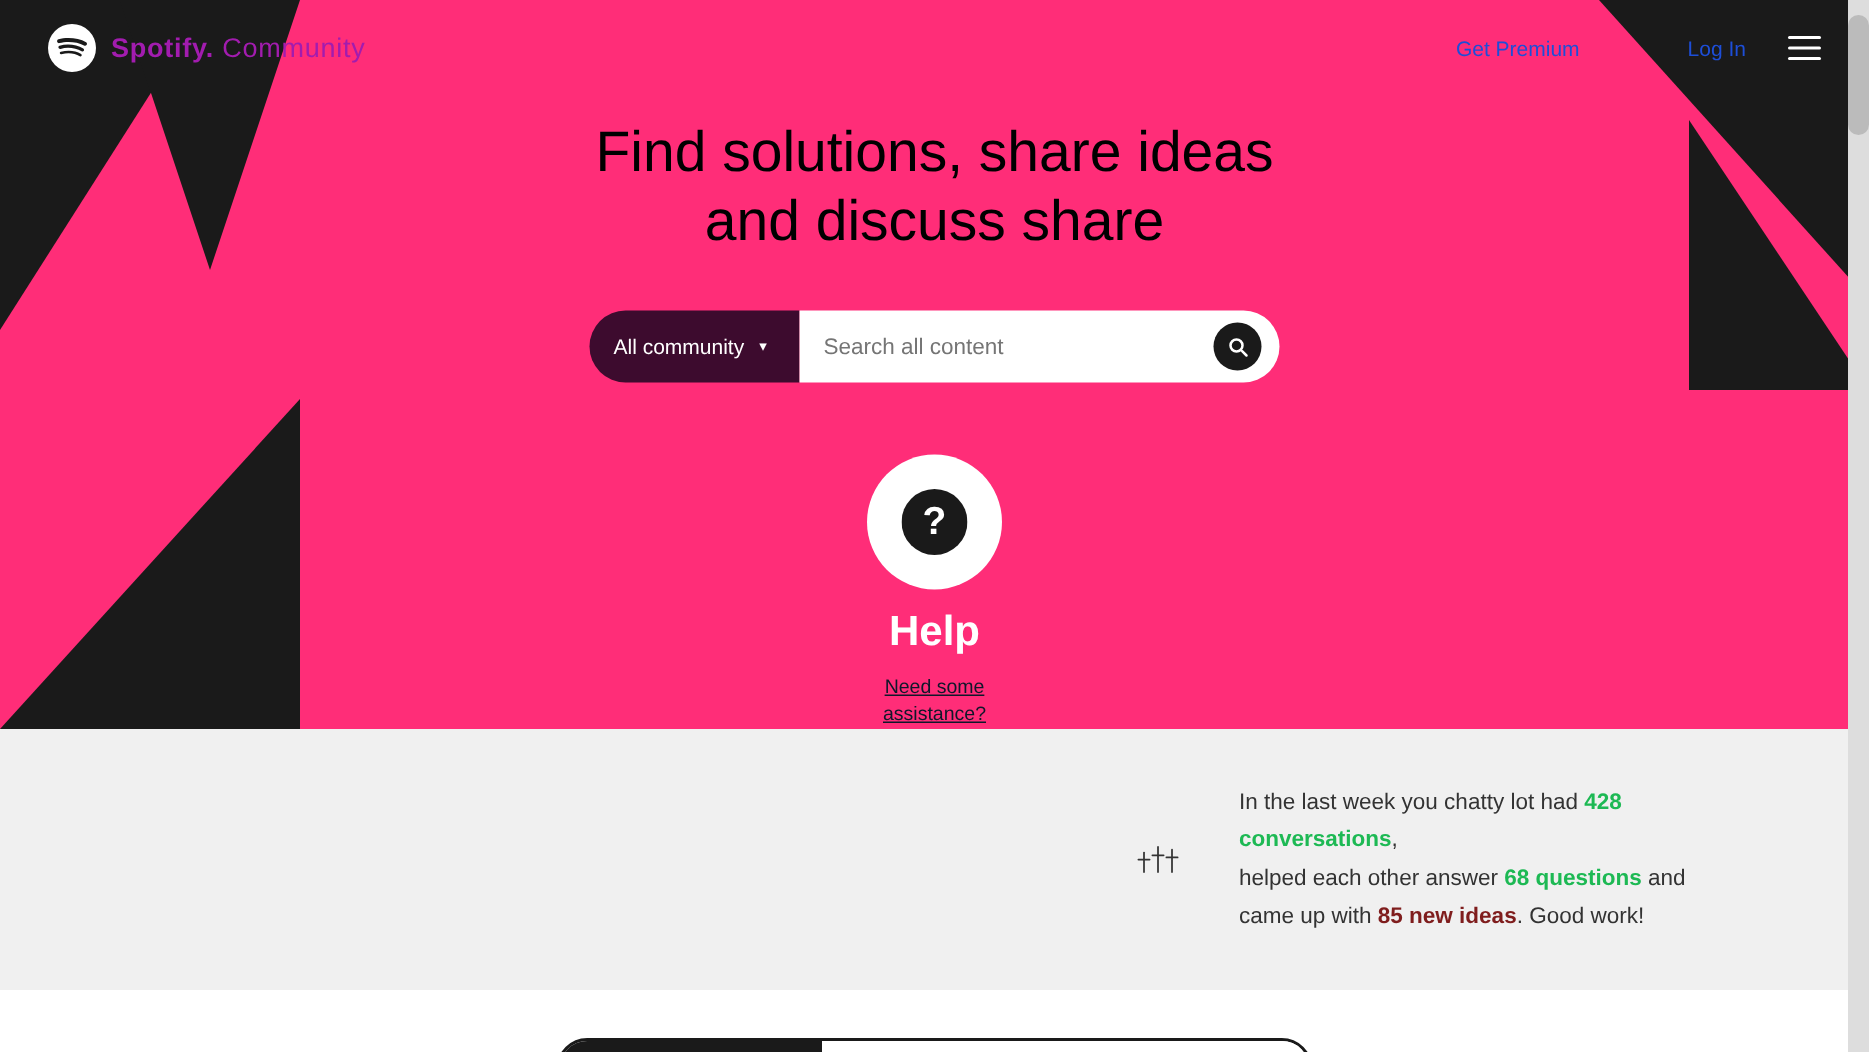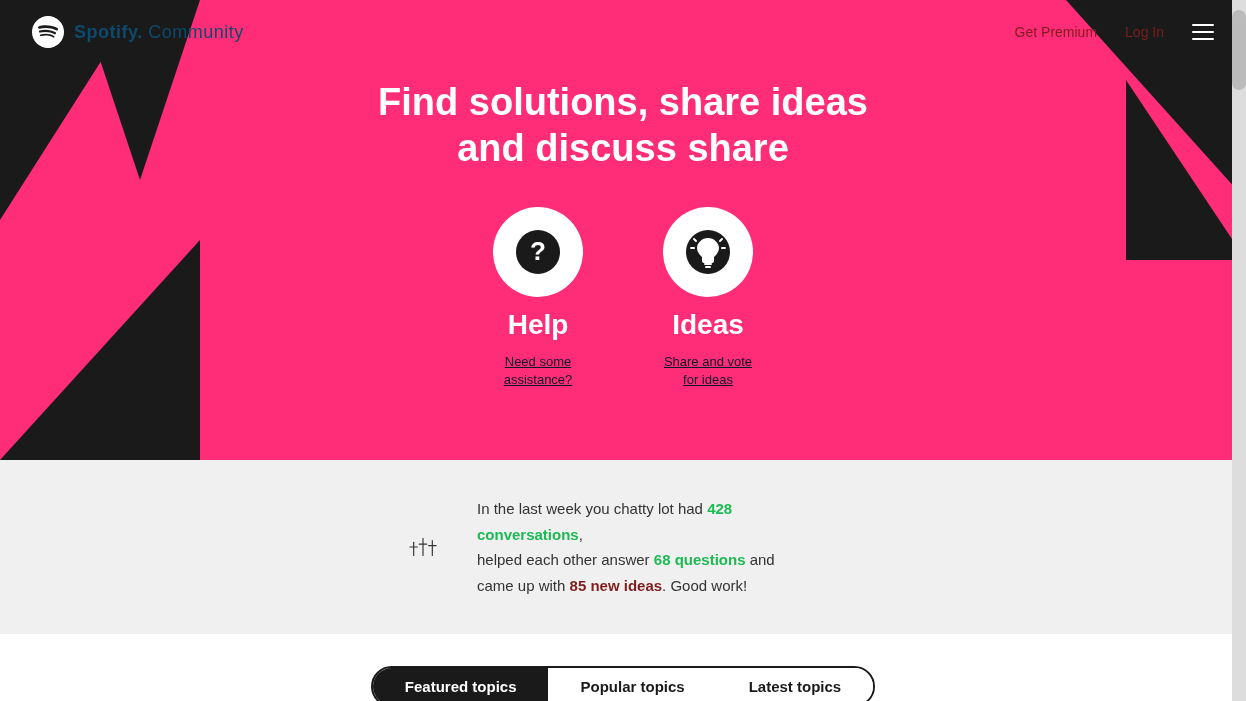--- a/index.html
+++ b/index.html
@@ -16,39 +16,40 @@
     }
     .navbar-logo {
       display: flex;
       align-items: center;
       gap: 10px;
     }
     .spotify-logo {
       width: 32px; height: 32px;
     }
     .navbar-brand-text {
-      color: #0c4a6e;
+      color: #a21caf;
       font-size: 18px;
       font-weight: 400;
       letter-spacing: 0.5px;
     }
     .navbar-brand-text strong {
       font-weight: 700;
     }
     .navbar-right {
       margin-left: auto;
       display: flex;
       align-items: center;
       gap: 28px;
     }
     .nav-link {
-      color: #7f1d1d;
+      color: #1d4ed8;
       font-size: 14px;
       text-decoration: none;
       cursor: pointer;
+      margin-left: 44px;
     }
     .hamburger {
       display: flex;
       flex-direction: column;
       gap: 5px;
       cursor: pointer;
     }
     .hamburger span {
       display: block;
       width: 22px;
@@ -108,23 +109,23 @@
     .spike-left {
       position: absolute;
       top: 0; left: 80px;
       width: 0; height: 0;
       border-style: solid;
       border-width: 180px 60px 0 60px;
       border-color: #1a1a1a transparent transparent transparent;
     }
 
     .hero-title {
-      color: #ffffff;
+      color: #000000;
       font-size: 38px;
-      font-weight: 700;
+      font-weight: 400;
       text-align: center;
       line-height: 1.2;
       margin-bottom: 36px;
       position: relative;
       z-index: 2;
     }
 
     
     .search-bar {
       display: flex;
@@ -229,21 +230,21 @@
       line-height: 1.4;
       max-width: 120px;
       text-decoration: underline;
     }
 
     
     .stats-section {
       background: #f0f0f0;
       display: flex;
       align-items: center;
-      justify-content: center;
+      justify-content: flex-end;
       gap: 40px;
       padding: 36px 60px;
     }
     .stats-icon {
       display: flex;
       align-items: center;
       gap: 8px;
     }
     .stats-icon svg {
       width: 28px; height: 28px;
@@ -337,53 +338,49 @@
   <div class="spike-left"></div>
   <div class="triangle-left-bottom"></div>
   <div class="triangle-right-top"></div>
   <div class="triangle-right-mid"></div>
 
   <h1 class="hero-title">
     <span>Find solutions, share ideas</span><br>
     <span>and discuss share</span>
   </h1>
 
+  <div class="search-bar">
+    <div class="search-dropdown">
+      <span>All community</span>
+      <span class="chevron">▾</span>
+    </div>
+    <div class="search-input-wrap">
+      <input type="text" placeholder="Search all content" style="">
+      <div class="search-icon-btn">
+        <svg viewBox="0 0 24 24">
+            <path d="M21 21l-4.35-4.35M17 11A6 6 0 1 1 5 11a6 6 0 0 1 12 0z" stroke="white" stroke-width="2.5" fill="none" stroke-linecap="round"></path>
+          </svg>
+      </div>
+    </div>
+  </div>
 
   <div class="icons-row">
 
     <div class="icon-card">
       <div class="icon-circle">
         <svg viewBox="0 0 44 44" fill="none" xmlns="http://www.w3.org/2000/svg">
           <circle cx="22" cy="22" r="22" fill="#1a1a1a"></circle>
           <text x="22" y="30" text-anchor="middle" fill="white" font-size="26" font-weight="700" font-family="Arial">?</text>
         </svg>
       </div>
       <div class="icon-label">Help</div>
       <div class="icon-desc">Need some<br>assistance?</div>
     </div>
 
 
-    <div class="icon-card">
-      <div class="icon-circle">
-        <svg viewBox="0 0 44 44" fill="none" xmlns="http://www.w3.org/2000/svg">
-          <circle cx="22" cy="22" r="22" fill="#1a1a1a"></circle>
-
-          <path d="M22 8 C16 8 11 13 11 18 C11 22 14 25 16 27 L16 31 Q16 33 18 33 L26 33 Q28 33 28 31 L28 27 C30 25 33 22 33 18 C33 13 28 8 22 8 Z" fill="white"></path>
-          <rect x="18" y="33" width="8" height="2" rx="1" fill="white"></rect>
-          <rect x="19" y="36" width="6" height="2" rx="1" fill="white"></rect>
-
-          <line x1="5" y1="18" x2="8" y2="18" stroke="white" stroke-width="2" stroke-linecap="round"></line>
-          <line x1="36" y1="18" x2="39" y2="18" stroke="white" stroke-width="2" stroke-linecap="round"></line>
-          <line x1="8" y1="9" x2="10" y2="11" stroke="white" stroke-width="2" stroke-linecap="round"></line>
-          <line x1="36" y1="9" x2="34" y2="11" stroke="white" stroke-width="2" stroke-linecap="round"></line>
-        </svg>
-      </div>
-      <div class="icon-label">Ideas</div>
-      <div class="icon-desc">Share and vote<br>for ideas</div>
-    </div>
   </div>
 </section>
 
 <section class="stats-section">
 
   <div class="stats-icon">
     <svg viewBox="0 0 60 40" xmlns="http://www.w3.org/2000/svg" fill="none">
       <line x1="10" y1="10" x2="10" y2="38" stroke="#333" stroke-width="2.5" stroke-linecap="round"></line>
       <line x1="30" y1="2" x2="30" y2="38" stroke="#333" stroke-width="2.5" stroke-linecap="round"></line>
       <line x1="50" y1="6" x2="50" y2="38" stroke="#333" stroke-width="2.5" stroke-linecap="round"></line>

